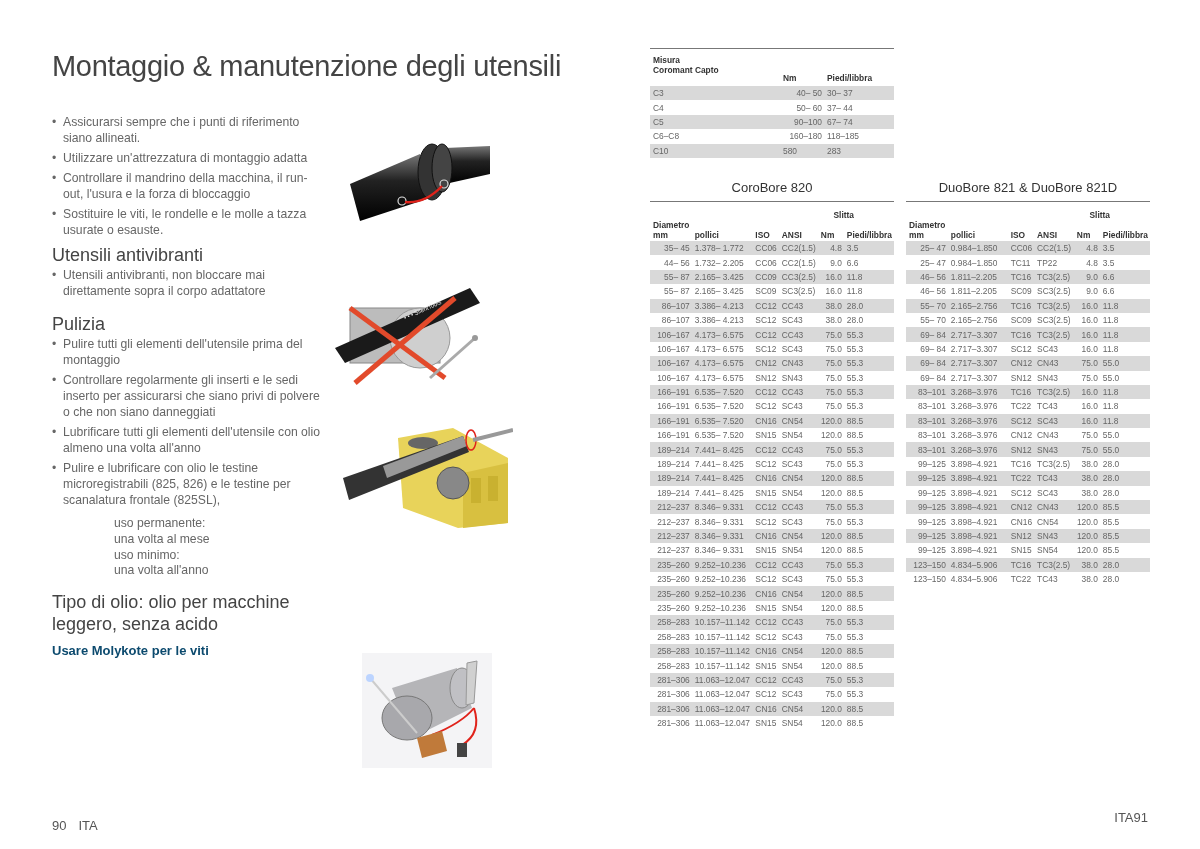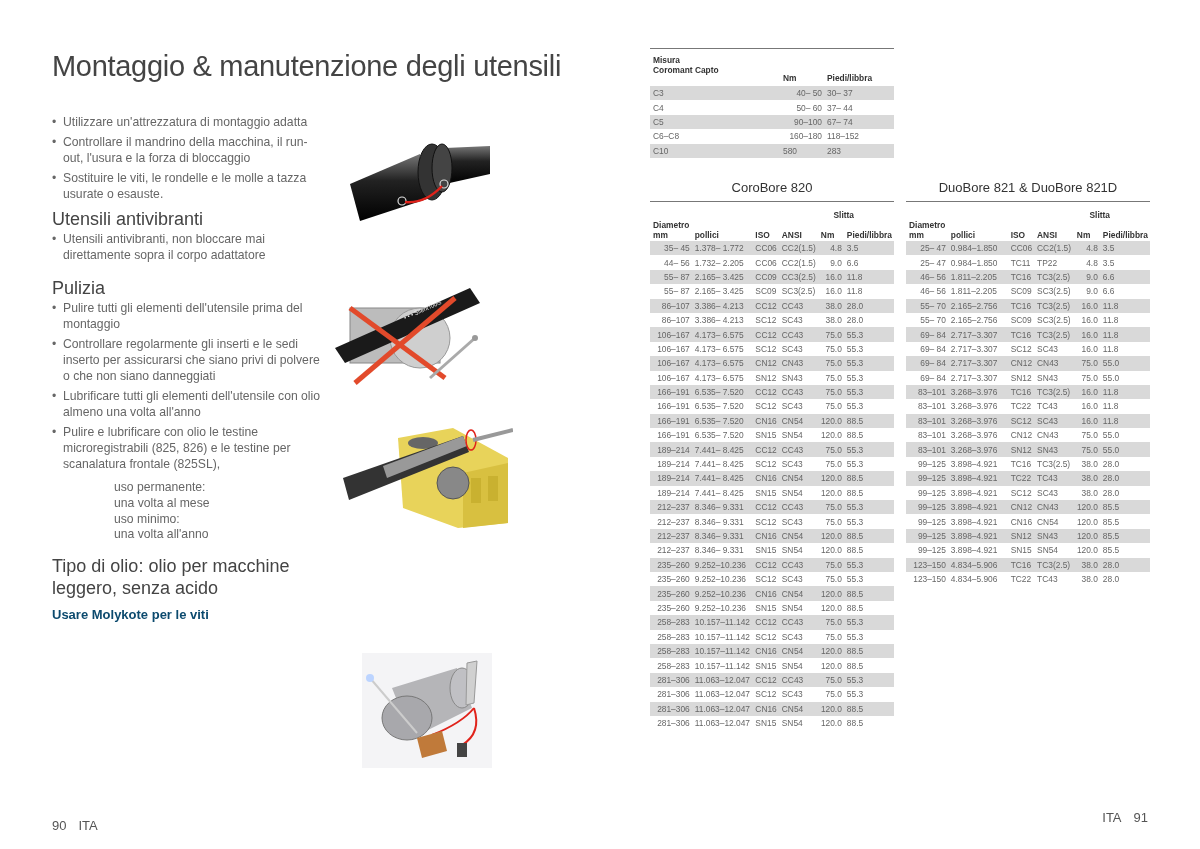--- a/index.html
+++ b/index.html
@@ -17,21 +17,21 @@
   ul.bullets li::before { content: "•"; position: absolute; left: 0; top: 0; color: #666; }
   .section-h { font-size: 18px; font-weight: 500; color: #444; line-height: 22px; margin-top: 2px; margin-bottom: 1px; }
   .indent-lines { padding-left: 62px; font-size: 12.2px; line-height: 15.8px; color: #666; margin-top: 8px; margin-bottom: 12px; }
   .oil-list { list-style: none; margin-top: 2px; }
   .oil-list li { font-size: 12.2px; line-height: 15.8px; color: #666; }
   .molykote { font-size: 13px; font-weight: 600; color: #0c4a6e; margin-top: 8px; }
 
   .footer-left { position: absolute; left: 52px; top: 810px; font-size: 13px; color: #555; }
   .footer-left span + span { margin-left: 12px; }
   .footer-right { position: absolute; right: 52px; top: 810px; font-size: 13px; color: #555; }
-  .footer-right span + span { margin-left: 12px; }
+  .footer-right span + span { }
 
   .img { position: absolute; }
 
   
   .tbl-block { position: absolute; }
   .tbl-title { font-size: 13px; color: #333; padding-bottom: 6px; border-bottom: 1px solid #777; text-align: center; }
   .rule-top { border-top: 1px solid #777; }
   table.dt { border-collapse: collapse; font-size: 8.4px; color: #666; width: 100%; }
   table.dt th { font-weight: 600; color: #333; text-align: left; padding: 0 2px 1px 3px; vertical-align: bottom; white-space: nowrap; }
   table.dt td { padding: 0 2px 0 3px; height: 14.4px; white-space: nowrap; }
@@ -40,20 +40,21 @@
   .slitta { font-size: 8.4px; font-weight: 600; color: #333; text-align: right; padding-right: 40px; padding-top: 8px; height: 18px; }
 </style>
 </head>
 <body>
 
 <div class="page-left">
   <h1 class="title">Montaggio &amp; manutenzione degli utensili</h1>
 
   <div class="textcol">
     <ul class="bullets">
+      <li>Assicurarsi sempre che i punti di riferimento siano allineati.</li>
       <li>Utilizzare un'attrezzatura di montaggio adatta</li>
       <li>Controllare il mandrino della macchina, il run-out, l'usura e la forza di bloccaggio</li>
       <li>Sostituire le viti, le rondelle e le molle a tazza usurate o esauste.</li>
     </ul>
 
     <h2 class="section-h" style="margin-top:6px;">Utensili antivibranti</h2>
     <ul class="bullets">
       <li>Utensili antivibranti, non bloccare mai direttamente sopra il corpo adattatore</li>
     </ul>
 
@@ -162,21 +163,21 @@
             <td>37– 44</td>
           </tr>
         <tr>
             <td>C5</td>
             <td class="r">90–100</td>
             <td>67– 74</td>
           </tr>
         <tr>
             <td>C6–C8</td>
             <td class="r">160–180</td>
-            <td>118–152</td>
+            <td>118–185</td>
           </tr>
         <tr>
             <td>C10</td>
             <td>580</td>
             <td>283</td>
           </tr>
       </tbody>
     </table>
   </div>
 

